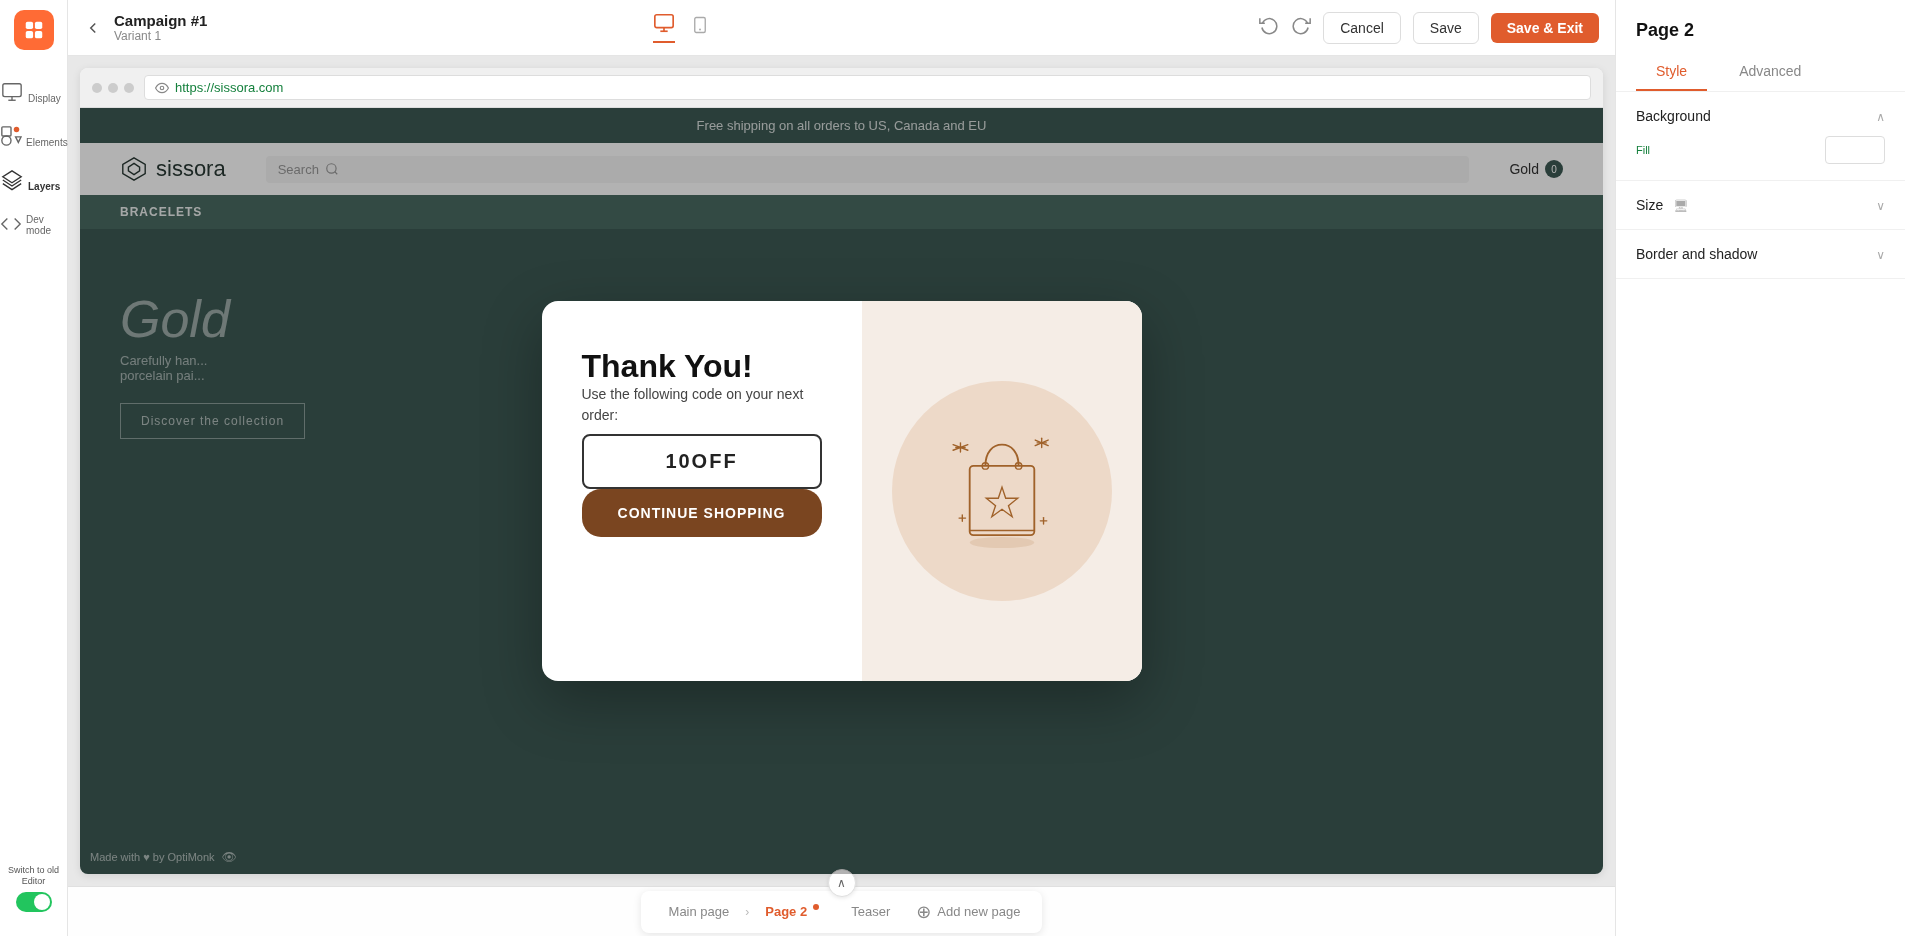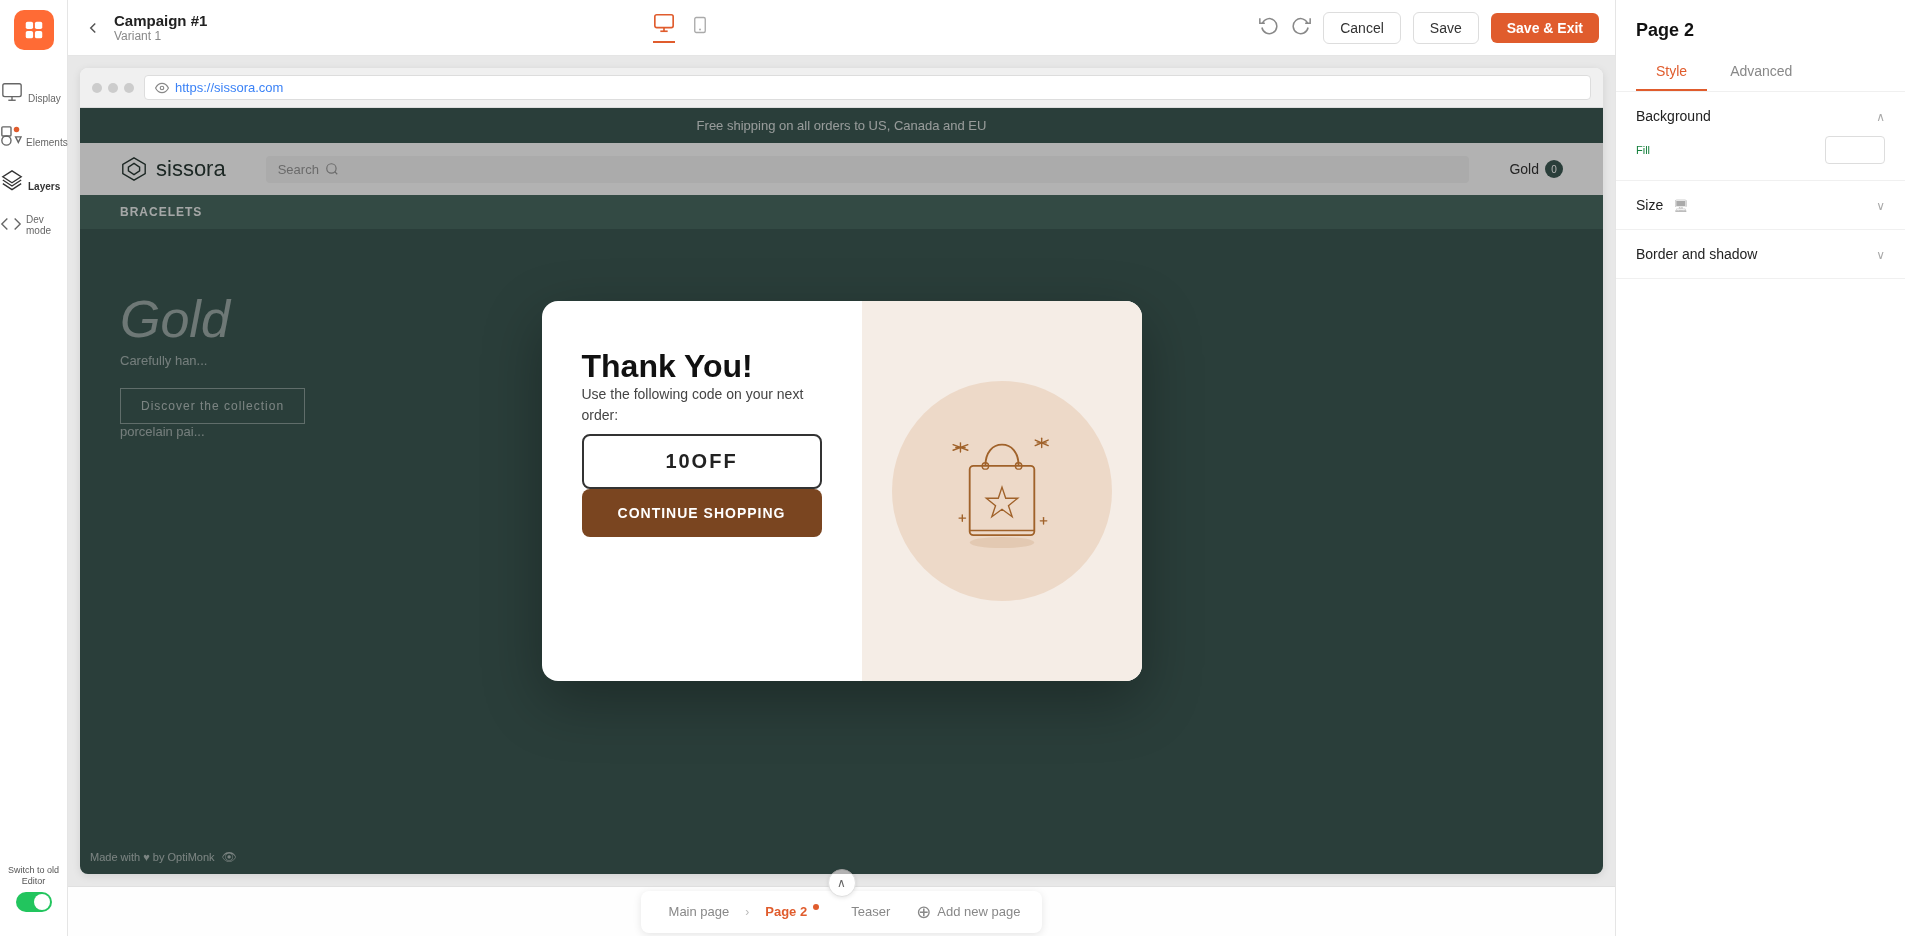--- a/index.html
+++ b/index.html
@@ -103,21 +103,21 @@
     .browser-url-bar {
       flex: 1;
       background: #fff;
       border: 1px solid #ddd;
       border-radius: 4px;
       padding: 4px 10px;
       display: flex;
       align-items: center;
       gap: 6px;
       font-size: 13px;
-      color: #3b82f6;
+      color: #15803d;
     }
     .browser-url-bar svg { width: 14px; height: 14px; flex-shrink: 0; }
 
     
     .website-content {
       flex: 1;
       background: #3d5a54;
       position: relative;
       overflow: hidden;
     }
@@ -181,21 +181,21 @@
       font-size: 20px;
       font-weight: 700;
       letter-spacing: 2px;
       color: #222;
       margin-top: 8px;
     }
     .popup-cta {
       background: #7a4520;
       color: white;
       border: none;
-      border-radius: 8px;
+      border-radius: 19px;
       padding: 16px;
       font-size: 14px;
       font-weight: 700;
       letter-spacing: 1px;
       cursor: pointer;
       width: 100%;
     }
     .popup-right {
       width: 280px;
       background: #f5ede6;
@@ -251,21 +251,21 @@
       border-left: 1px solid #e5e5e5;
       display: flex;
       flex-direction: column;
       overflow-y: auto;
     }
     .right-panel-header {
       padding: 20px 20px 0;
       border-bottom: 1px solid #f0f0f0;
     }
     .right-panel-title { font-size: 18px; font-weight: 600; color: #111; margin-bottom: 12px; }
-    .panel-tabs { display: flex; gap: 3px; }
+    .panel-tabs { display: flex; gap: 12px; }
     .panel-tab { padding: 10px 20px; font-size: 14px; color: #888; cursor: pointer; border-bottom: 2px solid transparent; }
     .panel-tab.active { color: #e05c2d; border-bottom: 2px solid #e05c2d; font-weight: 500; }
     .panel-section {
       padding: 16px 20px;
       border-bottom: 1px solid #f0f0f0;
     }
     .panel-section-header {
       display: flex;
       align-items: flex-end;
       justify-content: space-between;
@@ -445,24 +445,24 @@
         </div>
 
         <div class="site-nav-links">
           <span style="color:rgba(255,255,255,0.9)">BRACELETS</span>
         </div>
 
         <div class="site-hero">
           <div class="site-hero-text">
             <div class="site-hero-title">Gold</div>
             <div style="font-size:13px;color:rgba(255,255,255,0.55);margin-top:4px">Carefully han...</div>
+            <div style="font-size:13px;color:rgba(255,255,255,0.55)">porcelain pai...</div>
             <div style="margin-top:20px">
               <div style="display:inline-block;border:1px solid rgba(255,255,255,0.4);color:rgba(255,255,255,0.6);padding:10px 20px;font-size:12px;letter-spacing:1px;cursor:pointer">Discover the collection</div>
             </div>
-            <div style="font-size:13px;color:rgba(255,255,255,0.55)">porcelain pai...</div>
           </div>
         </div>
 
         <div class="made-with">
           <span>Made with ♥ by OptiMonk</span>
           <span style="margin-left:4px;font-size:12px;">👁</span>
         </div>
 
         <div class="popup-overlay">
           <div class="popup">

